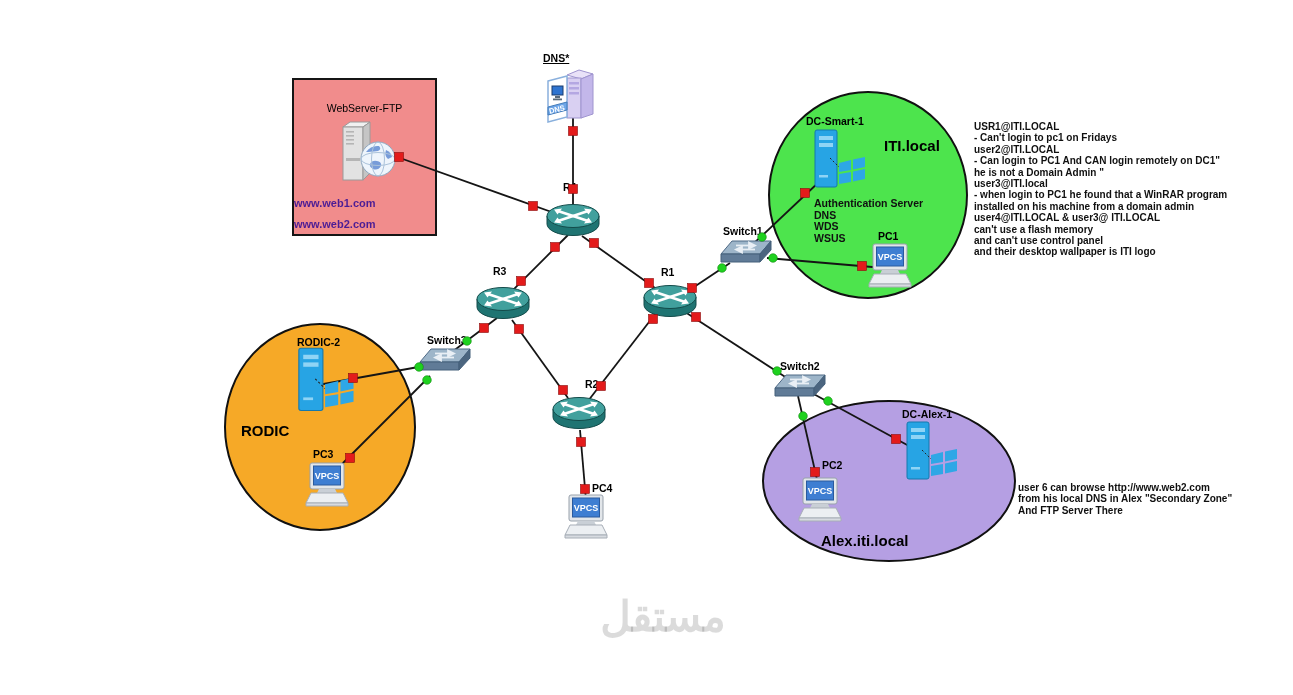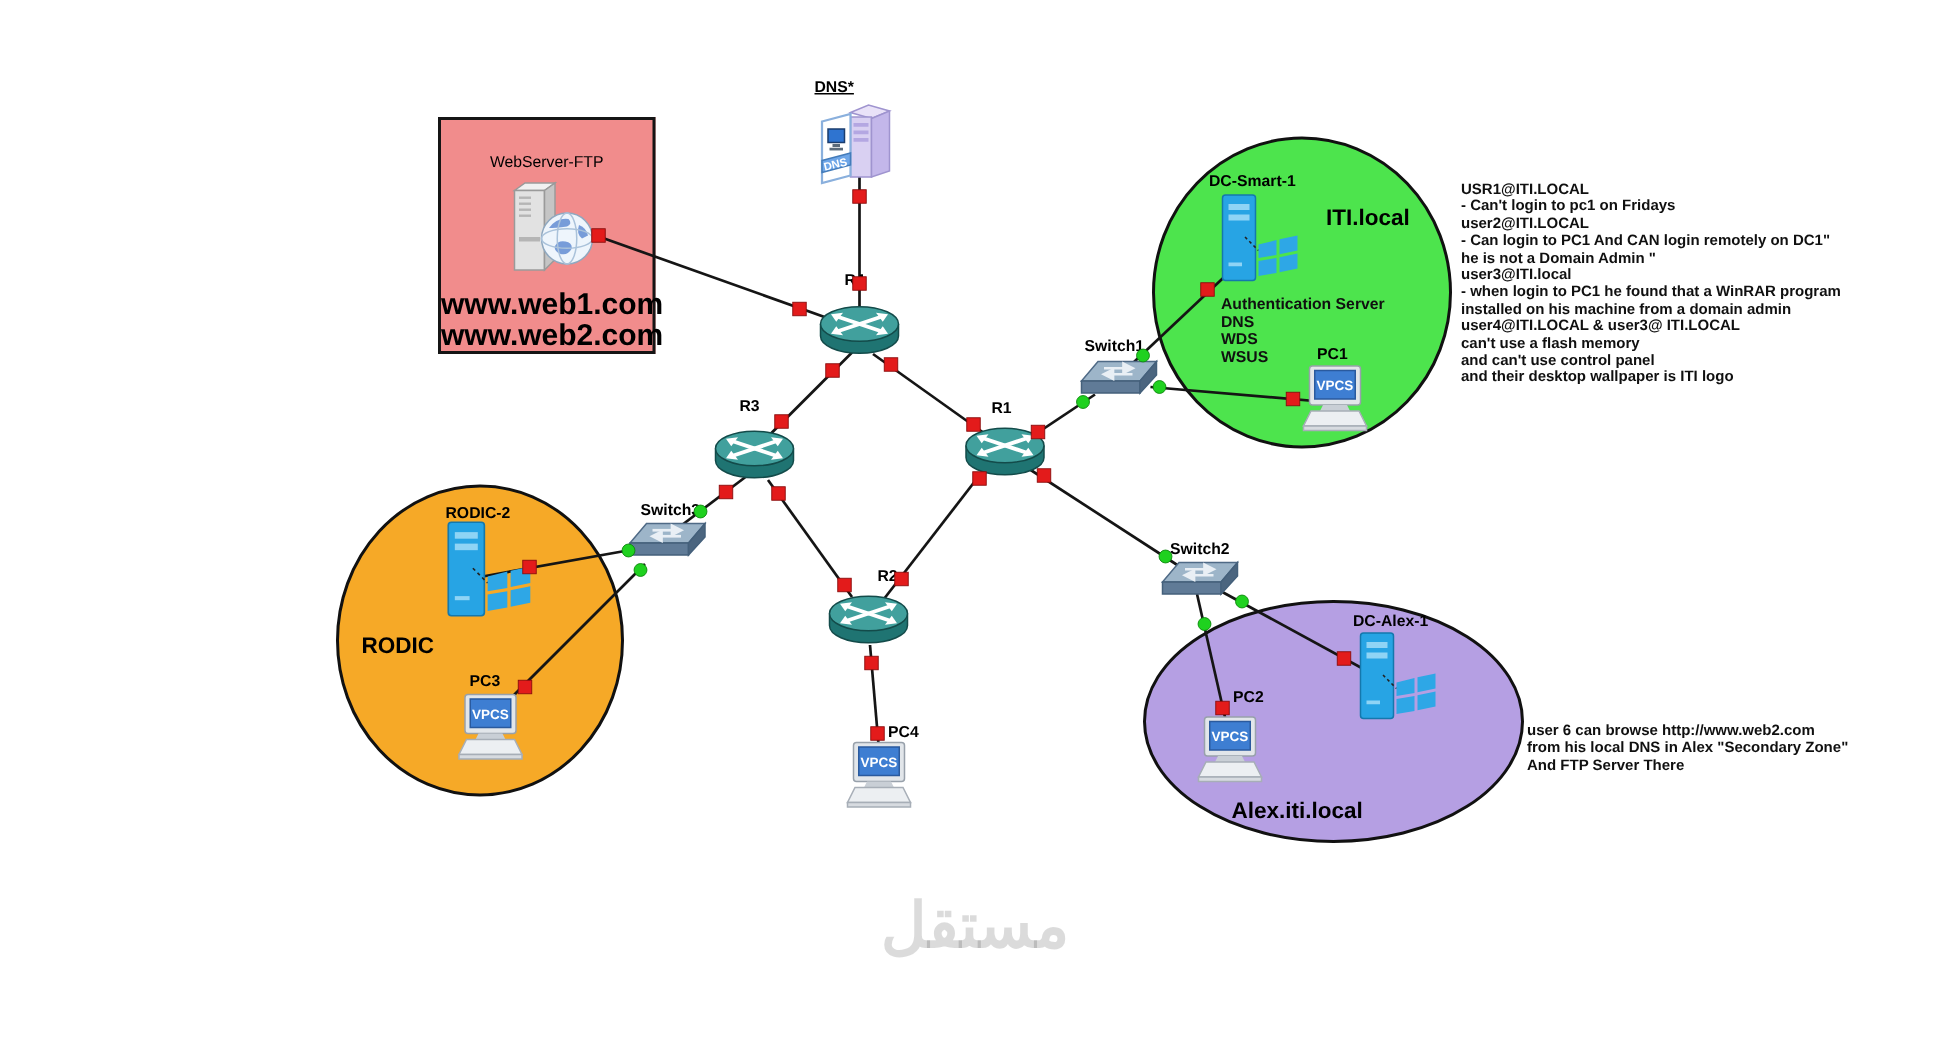--- a/index.html
+++ b/index.html
@@ -6,22 +6,22 @@
   .stage{position:relative;width:1293px;height:695px;background:#ffffff;overflow:hidden;
          font-family:"Liberation Sans",sans-serif;}
   .layer{position:absolute;left:0;top:0;}
   .dev{position:absolute;}
   .lbl{position:absolute;font-weight:bold;font-size:10.5px;color:#000;white-space:nowrap;}
   .lbl.center{text-align:left;text-decoration:underline;}
   .note{position:absolute;font-weight:bold;font-size:10px;line-height:11.4px;color:#101010;white-space:pre-line;}
   .domain-title{position:absolute;font-weight:bold;color:#000000;white-space:nowrap;}
   .webbox{position:absolute;left:292px;top:78px;width:145px;height:158px;background:#F18C8C;border:2px solid #151515;box-sizing:border-box;}
   .webbox-title{position:absolute;left:0;top:22px;width:100%;text-align:center;font-weight:normal;font-size:10.5px;color:#000;}
-  .webbox-urls{position:absolute;left:0;top:113px;width:100%;text-align:left;font-weight:bold;font-size:20px;line-height:21px;color:#000000;}
-  .wm{position:absolute;text-align:center;font-weight:bold;color:rgba(0,0,0,0.14);pointer-events:none;}
+  .webbox-urls{position:absolute;left:0;top:113px;width:100%;text-align:left;font-weight:bold;font-size:11px;line-height:21px;color:#4c1d95;}
+  .wm{position:absolute;text-align:center;font-weight:bold;color:rgba(0,0,0,0.14);pointer-events:none;margin-left:13px;}
   .lk{stroke:#151515;stroke-width:1.8;}
   .mk-red{fill:#E31B1B;stroke:#8a0d0d;stroke-width:0.6;}
   .mk-green{fill:#1FD11F;stroke:#0c880c;stroke-width:0.6;}
 </style>
 </head>
 <body>
 
 <div class="stage">
 
   <div class="webbox">

